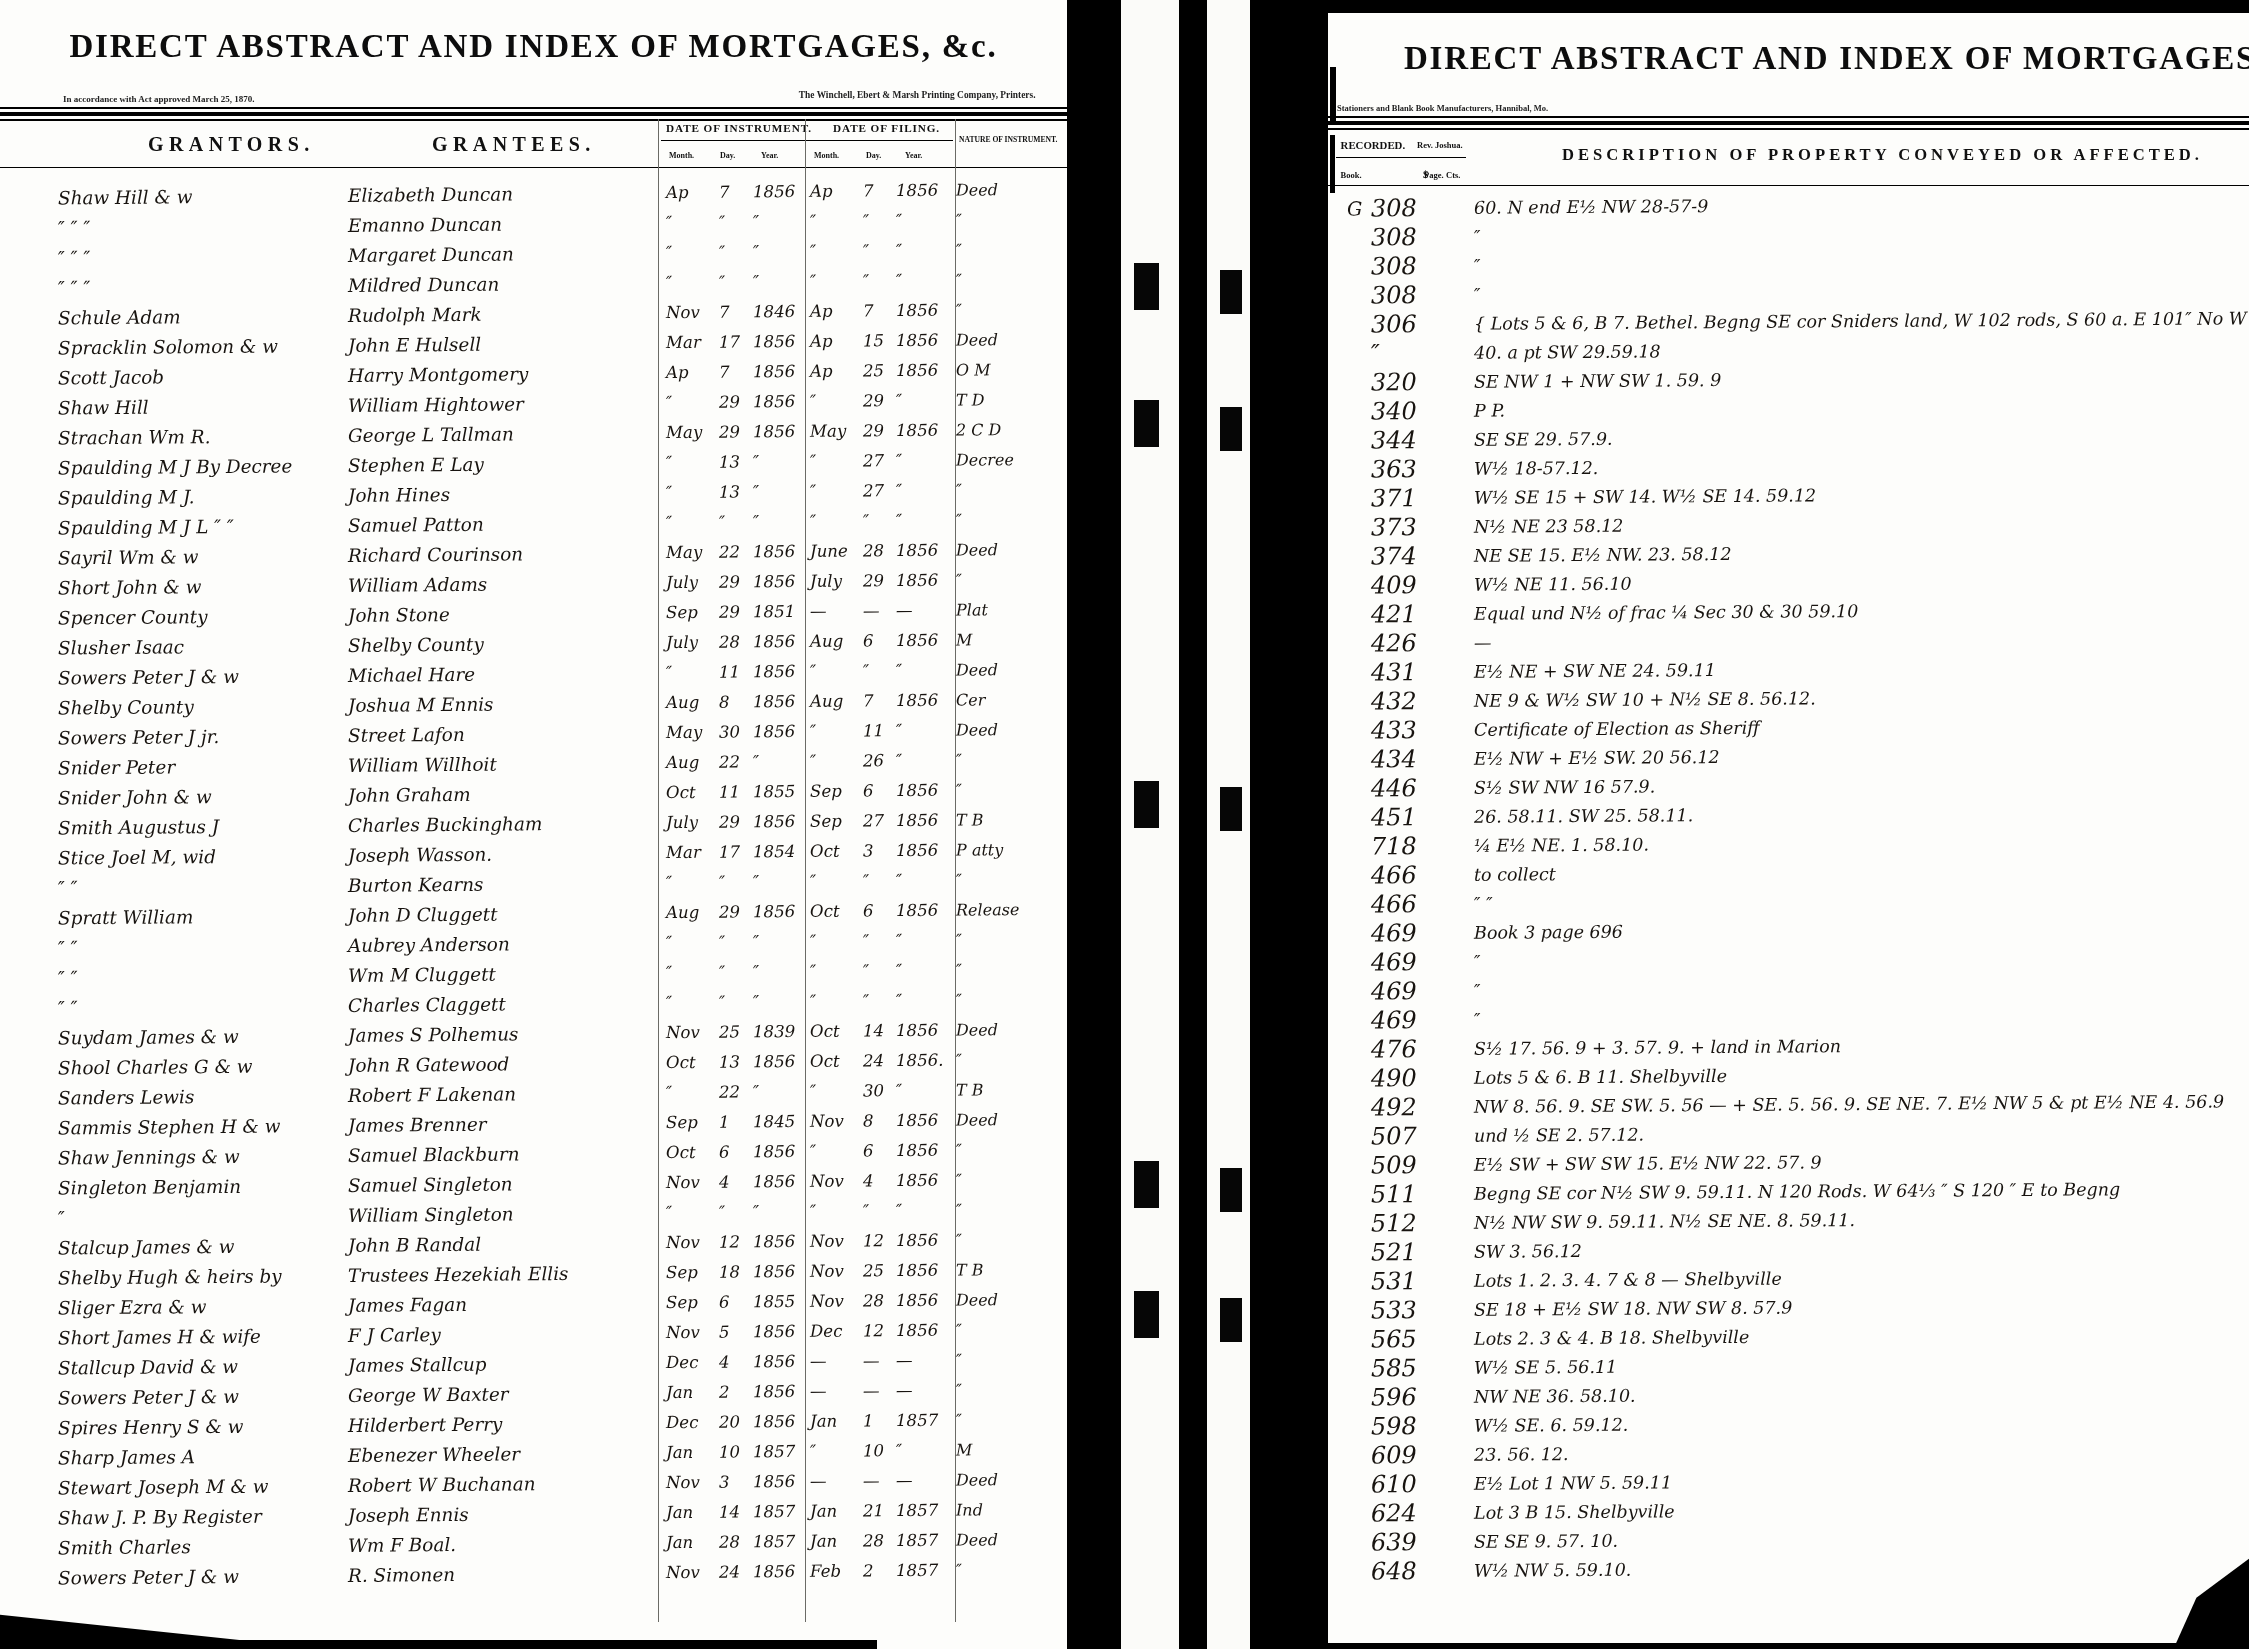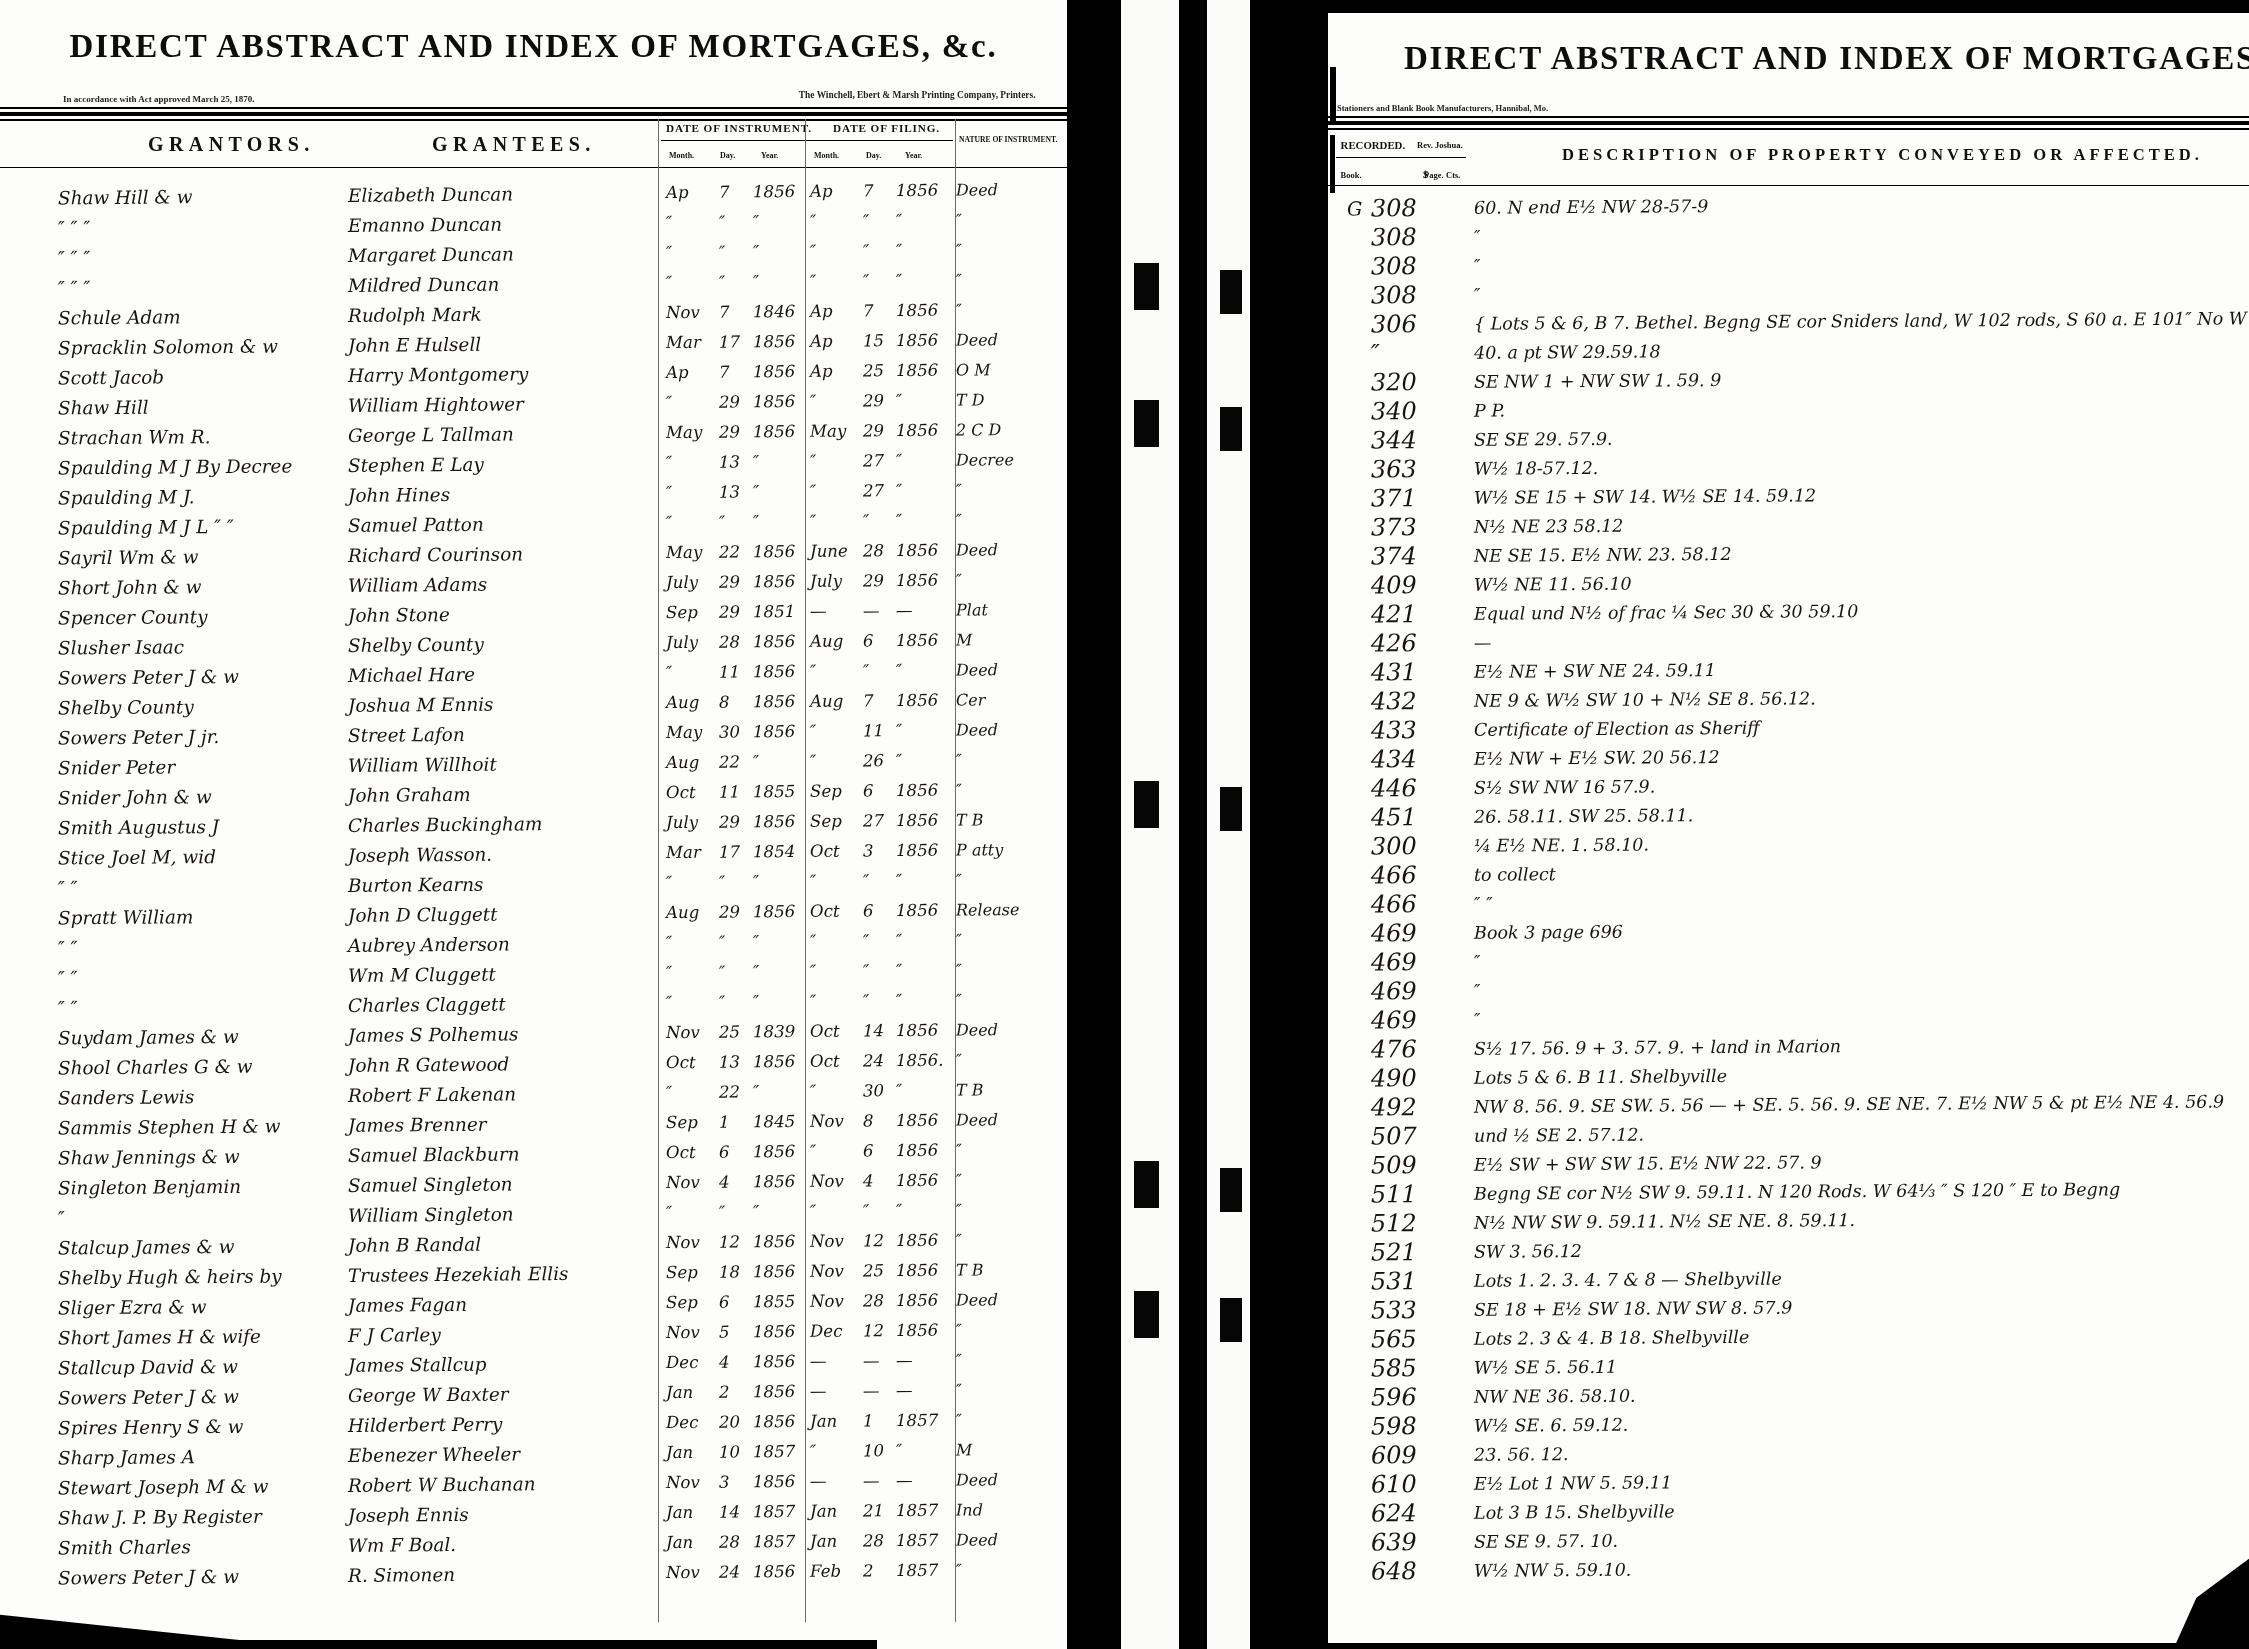--- a/index.html
+++ b/index.html
@@ -815,21 +815,21 @@
   </div>
 
   <div class="rrow">
     <span class="cell hw c-book"></span>
     <span class="cell hw c-page">451</span>
     <span class="cell hw c-desc">26. 58.11.  SW 25. 58.11.</span>
   </div>
 
   <div class="rrow">
     <span class="cell hw c-book"></span>
-    <span class="cell hw c-page">300</span>
+    <span class="cell hw c-page">718</span>
     <span class="cell hw c-desc">¼ E½ NE. 1. 58.10.</span>
   </div>
 
   <div class="rrow">
     <span class="cell hw c-book"></span>
     <span class="cell hw c-page">466</span>
     <span class="cell hw c-desc">to collect</span>
   </div>
 
   <div class="rrow">

